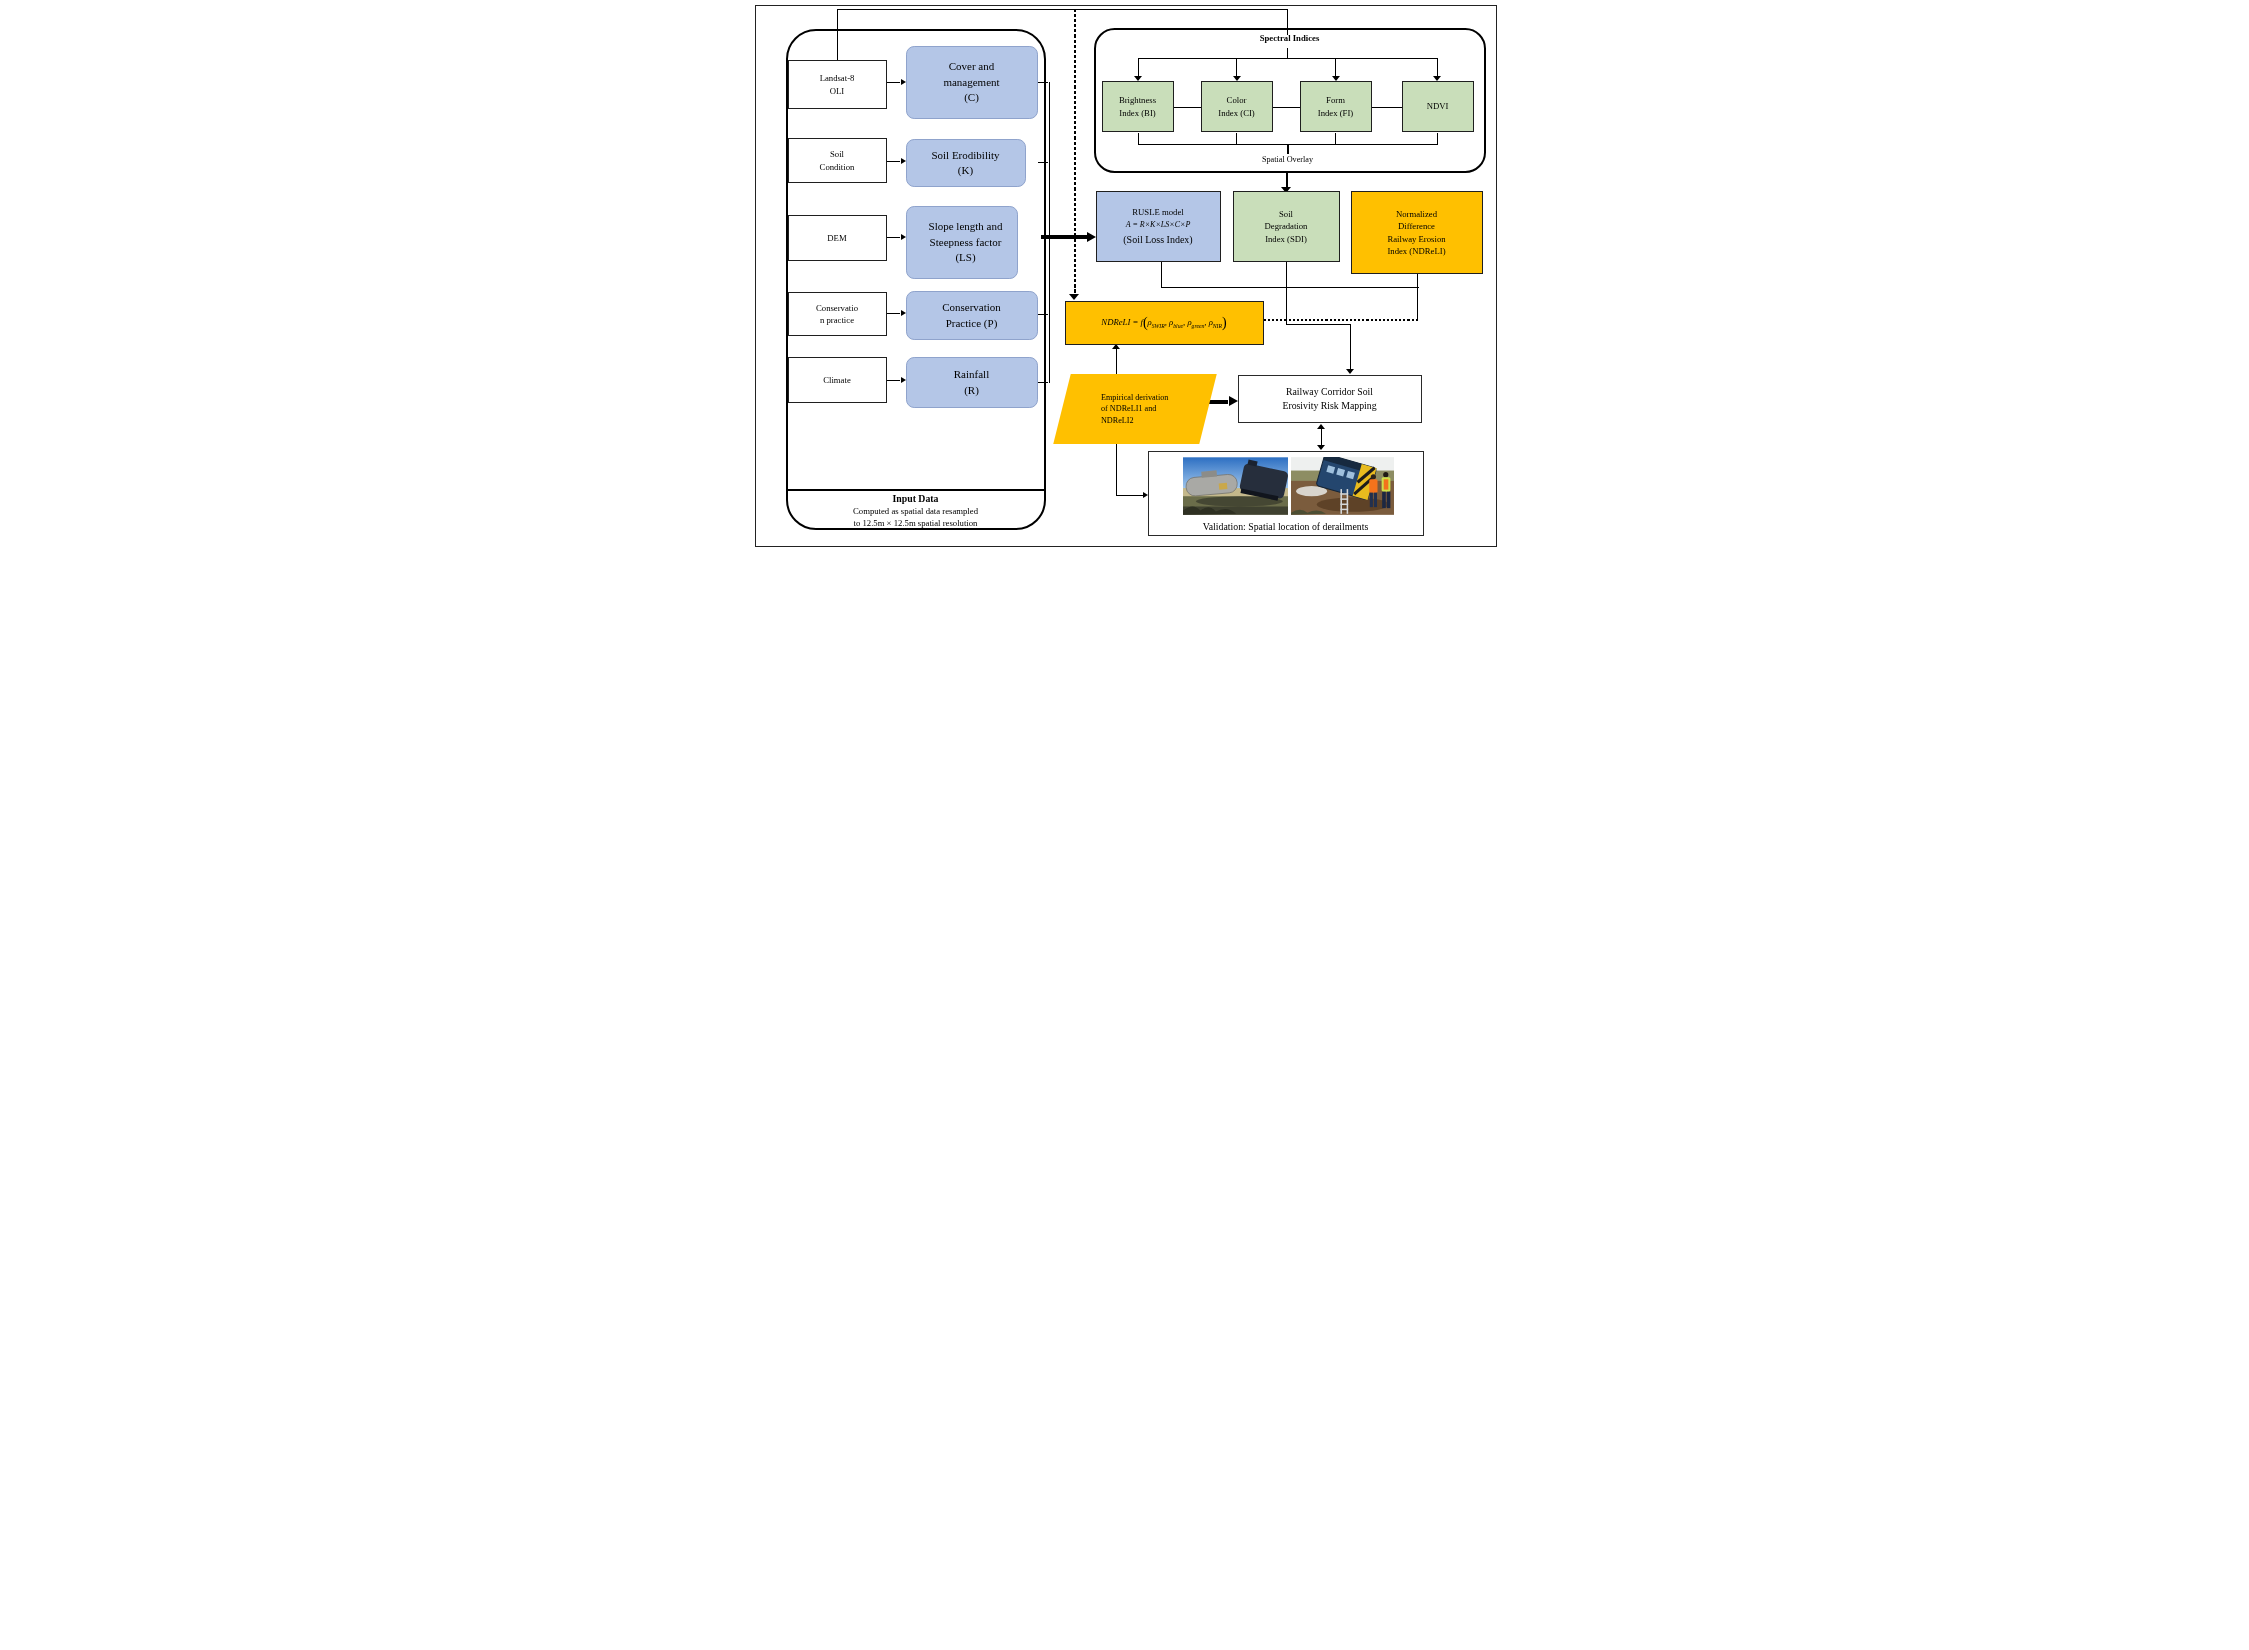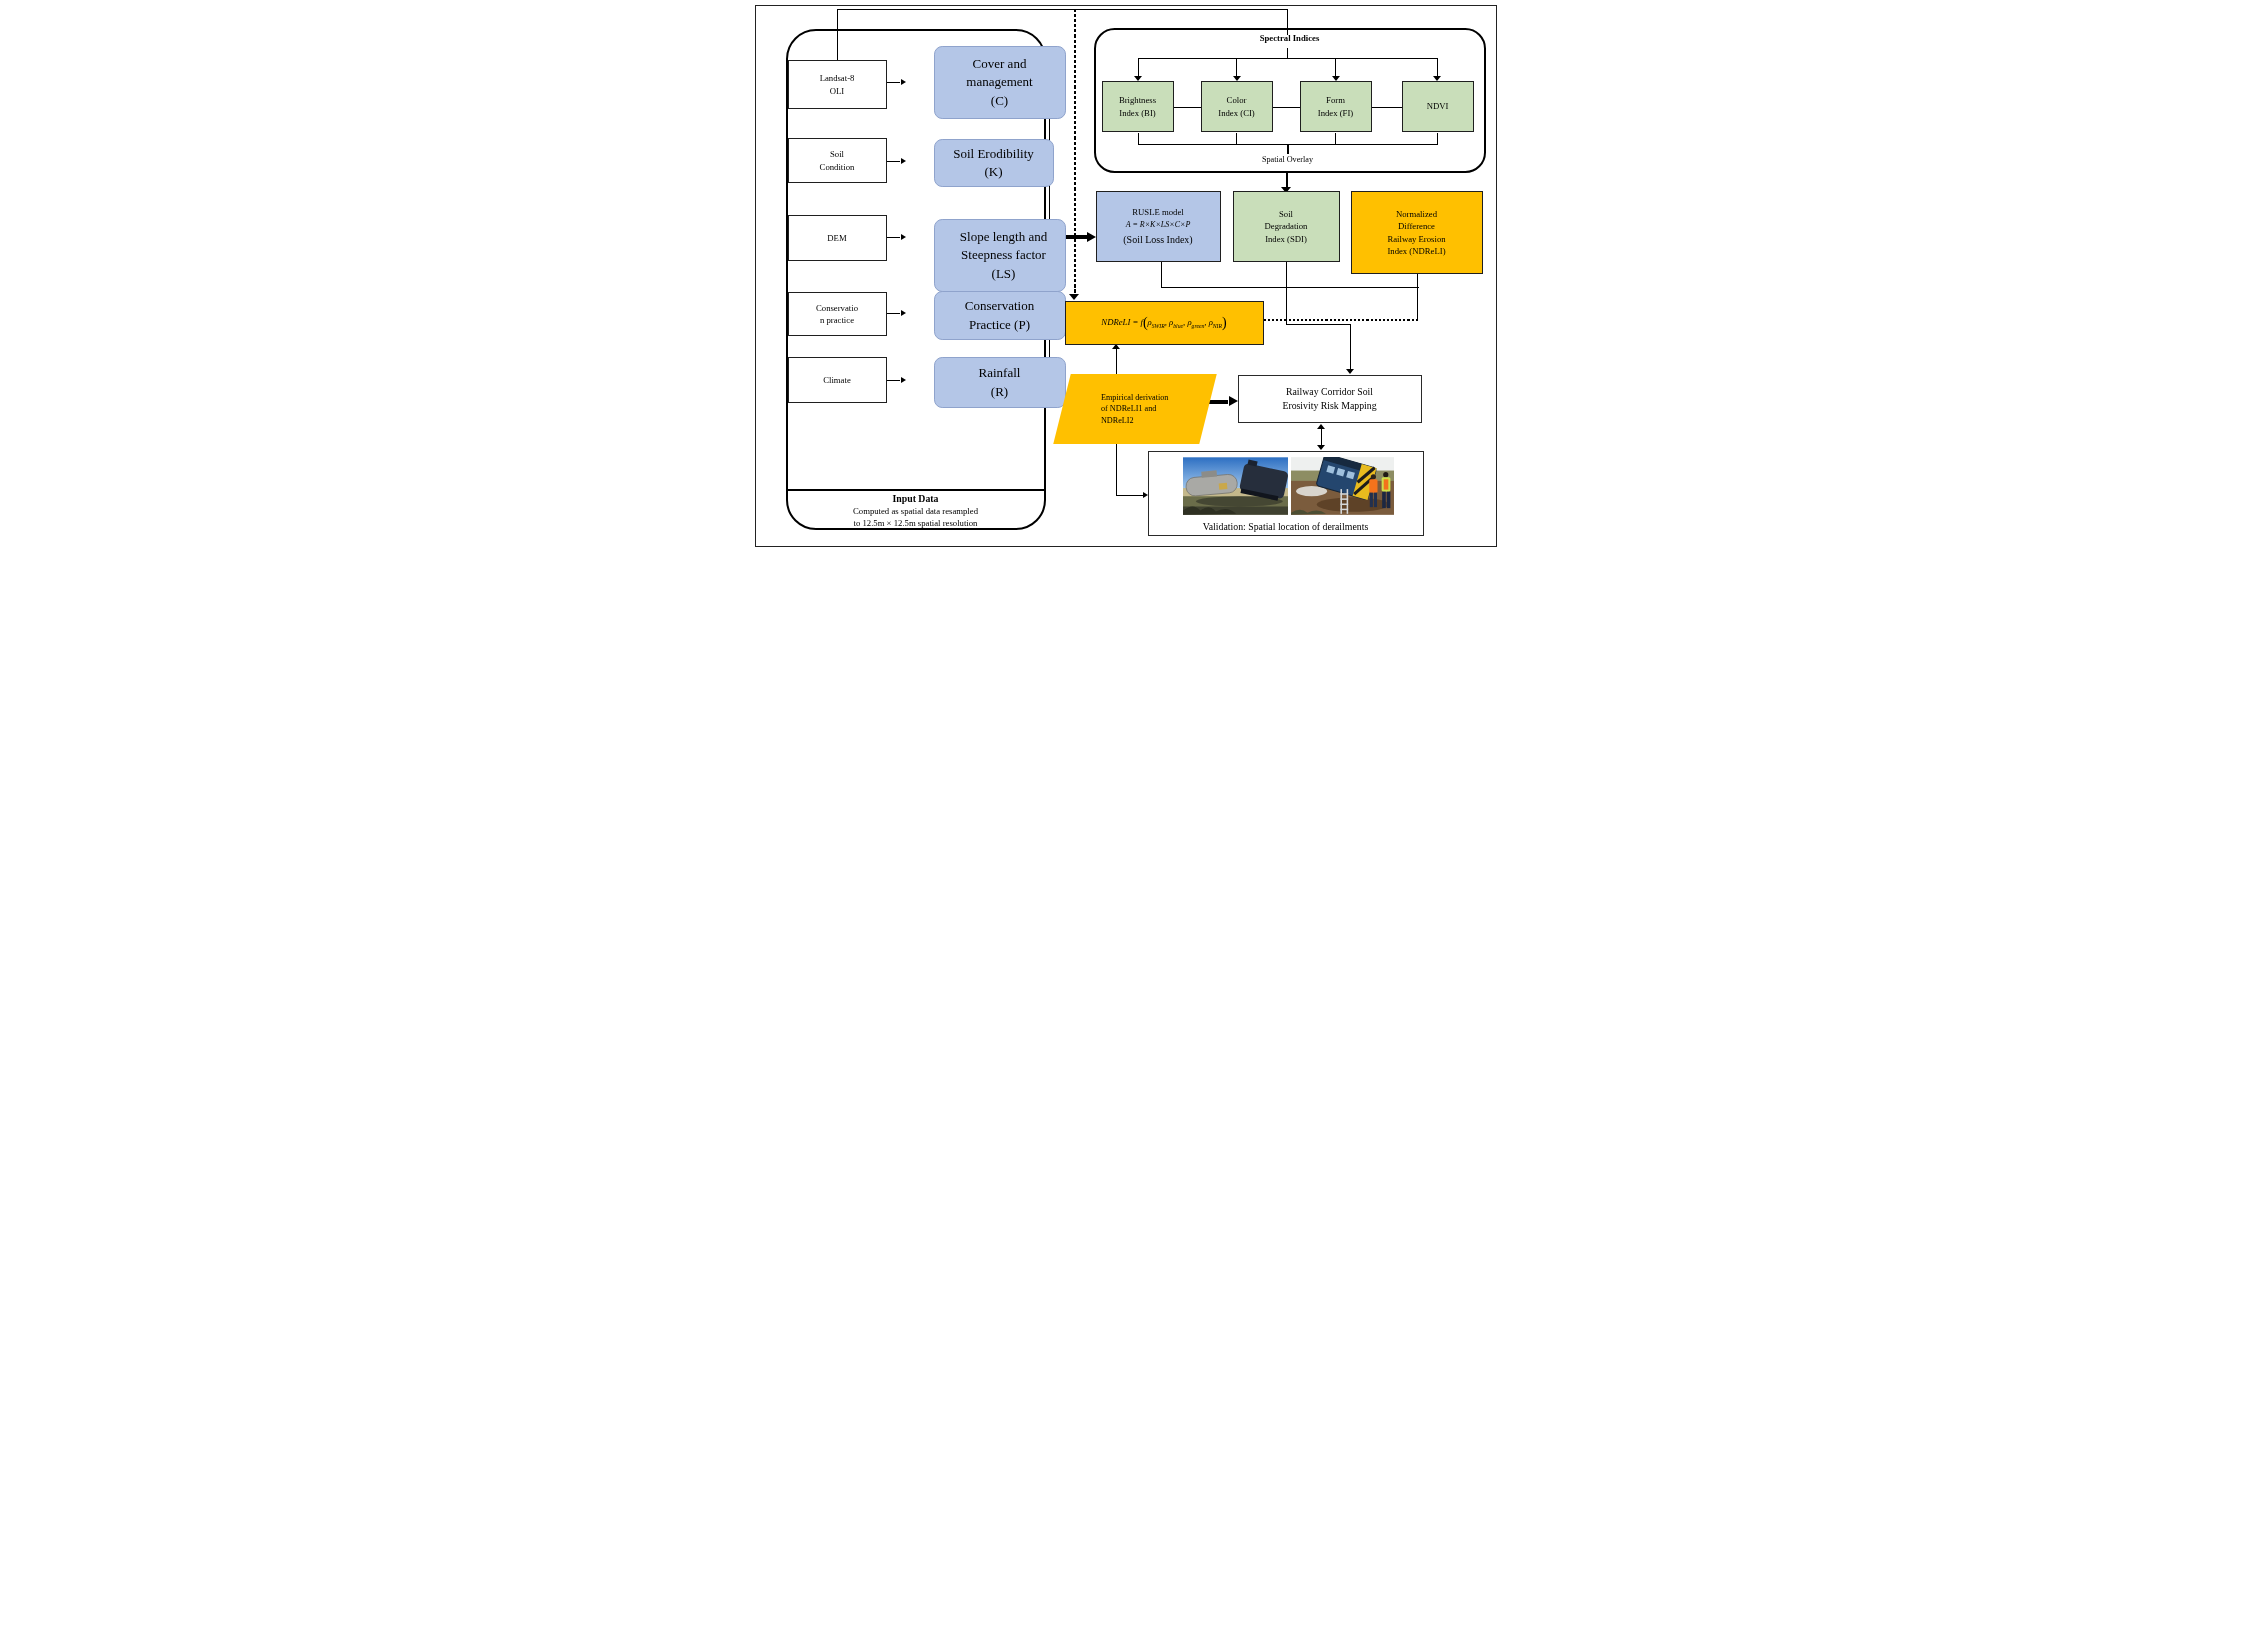--- a/index.html
+++ b/index.html
@@ -8,21 +8,21 @@
   .frame{position:absolute;left:5.1px;top:5.1px;width:740px;height:540px;border:1px solid #222;}
   
   .panel{position:absolute;border:2.1px solid #000;background:#fff;box-sizing:border-box;}
   .input-panel{left:36px;top:29px;width:260px;height:501px;border-radius:30px;}
   .spectral-panel{left:344px;top:28px;width:392px;height:145px;border-radius:20.6px;}
   
   .box{position:absolute;box-sizing:border-box;display:flex;align-items:center;justify-content:center;
        text-align:center;z-index:2;}
   .lbl{white-space:pre-line;line-height:1.4;}
   .wbox{background:#fff;border:1px solid #1f1f1f;font-size:8.7px;}
-  .bbox{background:#b4c6e7;border:0.8px solid #8fa3cc;border-radius:8.2px;font-size:13px;margin-left:28px;}
+  .bbox{background:#b4c6e7;border:0.8px solid #8fa3cc;border-radius:8.2px;font-size:11px;}
   .gbox{background:#c9deba;border:1px solid #1f1f1f;font-size:8.7px;}
   .obox{background:#ffc000;border:1px solid #1f1f1f;}
   .rusle{background:#b4c6e7;border:1px solid #1f1f1f;}
   .plain{background:#fff;border:1px solid #2a2a2a;}
   
   .ln{position:absolute;background:#000;z-index:1;}
   .dashv{position:absolute;width:2.1px;z-index:1;
          background:repeating-linear-gradient(to bottom,#000 0 3.1px,transparent 3.1px 5.1px);}
   .doth{position:absolute;height:1.5px;z-index:1;
         background:repeating-linear-gradient(to right,#000 0 2.1px,transparent 2.1px 4.1px);}
@@ -88,21 +88,21 @@
 
   <div class="box bbox" style="left:156px;top:46px;width:132px;height:73px;">
       <span class="lbl">Cover and
 management
 (C)</span>
     </div>
   <div class="box bbox" style="left:156px;top:139px;width:120px;height:48px;">
       <span class="lbl">Soil Erodibility
 (K)</span>
     </div>
-  <div class="box bbox" style="left:156px;top:219px;width:132px;height:73px;padding-left:8px;">
+  <div class="box bbox" style="left:156px;top:206px;width:112px;height:73px;padding-left:8px;">
       <span class="lbl">Slope length and
 Steepness factor
 (LS)</span>
     </div>
   <div class="box bbox" style="left:156px;top:291px;width:132px;height:49px;">
       <span class="lbl">Conservation
 Practice (P)</span>
     </div>
   <div class="box bbox" style="left:156px;top:357px;width:132px;height:51px;">
       <span class="lbl">Rainfall

